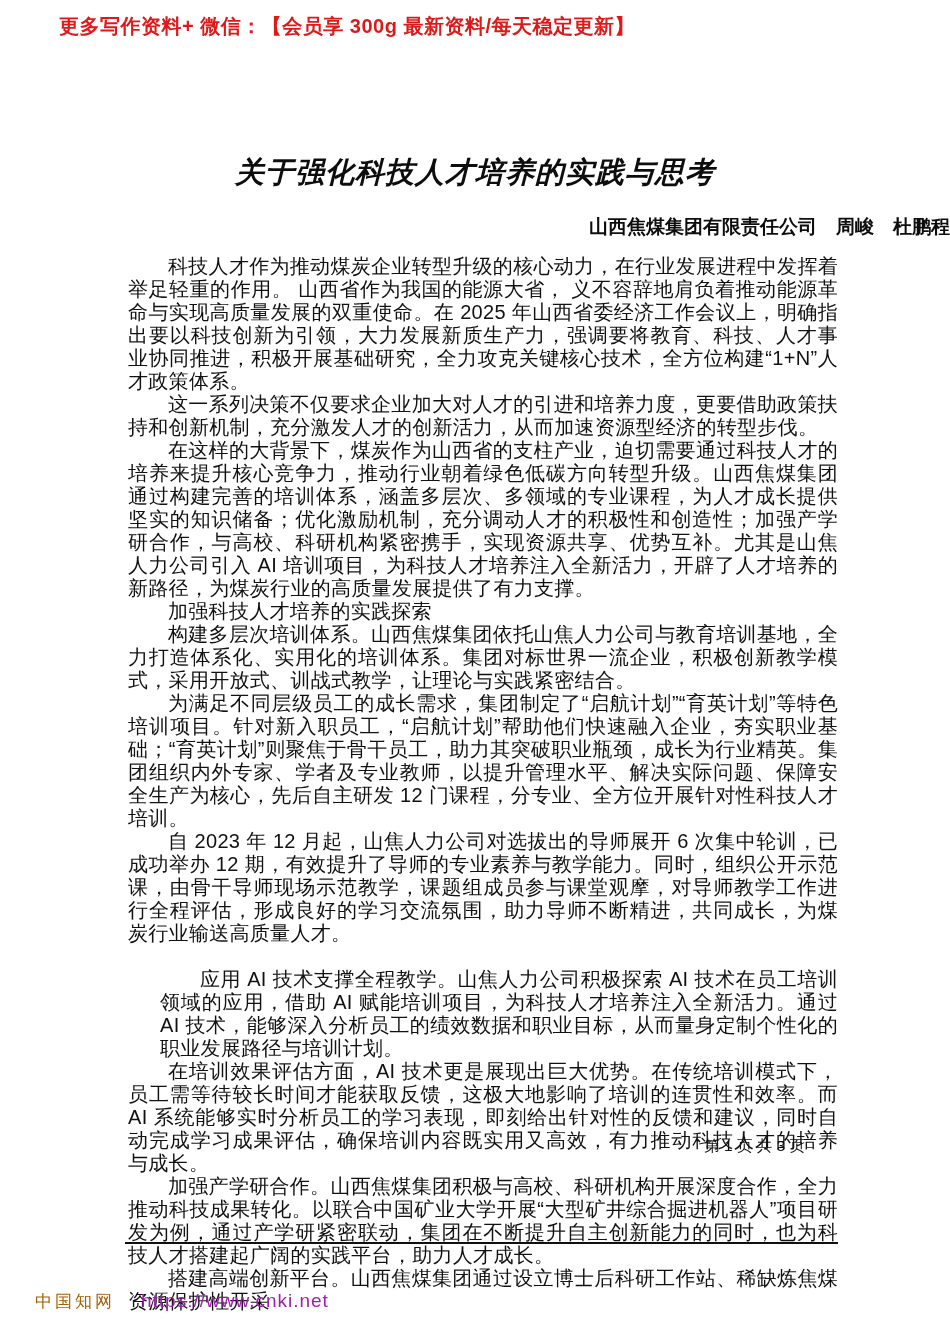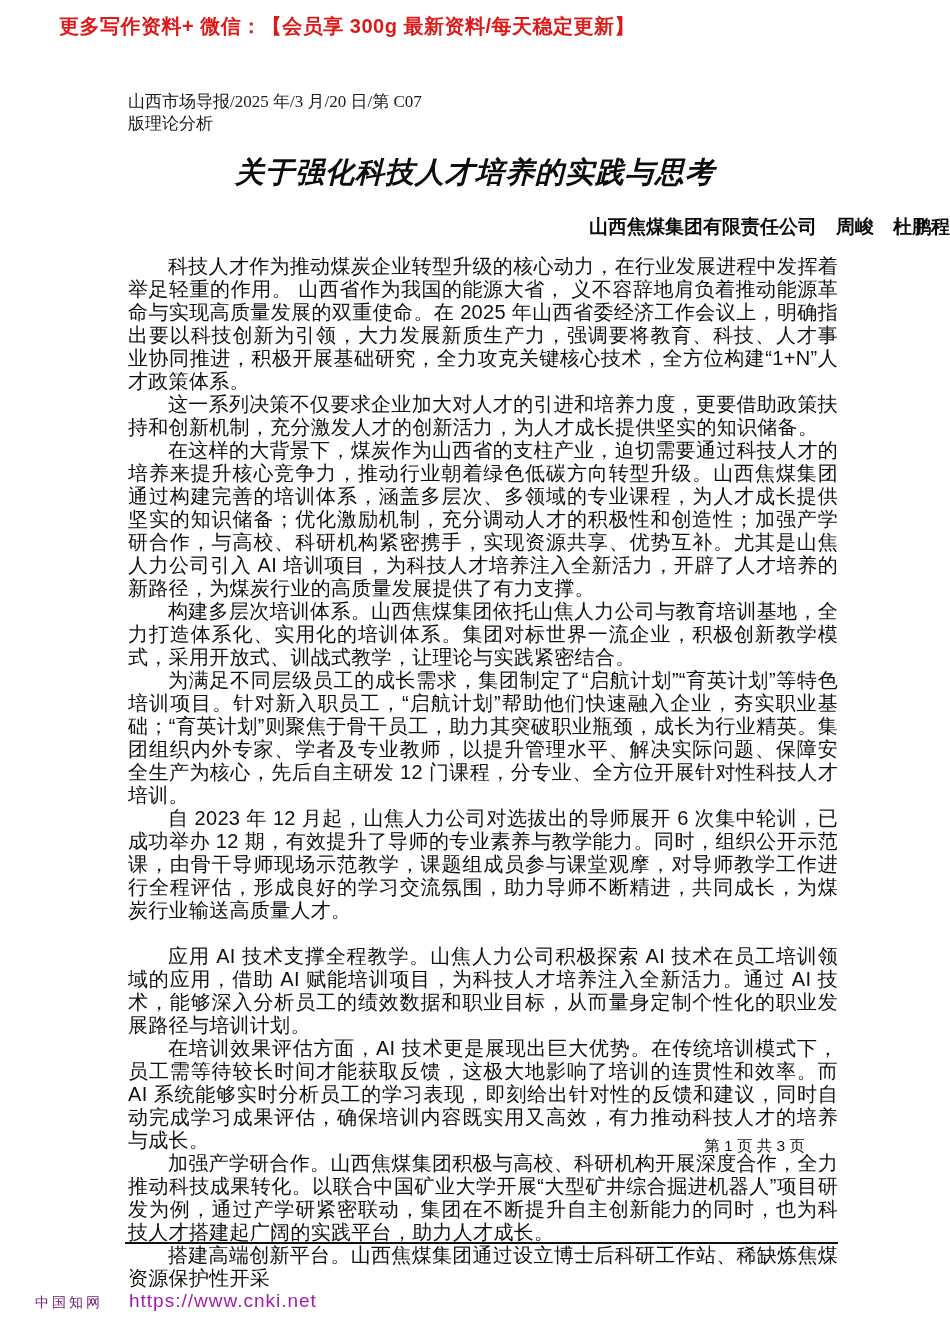--- a/index.html
+++ b/index.html
@@ -66,20 +66,21 @@
     letter-spacing: 0.3px;
     text-align: justify;
     color: #111111;
   }
   .article-body p {
     margin: 0;
     text-indent: 2em;
   }
   .article-body p.gap-before {
     margin-top: 23px;
+    margin-left: 32px;
   }
   .page-indicator {
     position: absolute;
     top: 1136px;
     right: 145px;
     font-family: "Liberation Sans", sans-serif;
     font-size: 15.5px;
     color: #111111;
     margin-left: 20px;
   }
@@ -92,52 +93,49 @@
     background: #101010;
   }
   .watermark {
     position: absolute;
     left: 35px;
     top: 1290px;
     white-space: nowrap;
   }
   .watermark .brand {
     font-family: Liberation Sans, sans-serif;
-    font-size: 14px;
+    font-size: 17px;
     letter-spacing: 3px;
-    color: #701a75;
+    color: #a16207;
   }
   .watermark .url {
     font-family: Liberation Sans, sans-serif;
     font-size: 19px;
     letter-spacing: 1px;
     color: #a21caf;
     margin-left: 26px;
   }
 </style>
 </head>
 <body>
 
 <div class="page">
 
   <div class="promo-banner" style="color: rgb(221, 26, 26);">更多写作资料+ 微信：【会员享 300g 最新资料/每天稳定更新】</div>
 
-  <div class="source-block">
-    <div>山西市场导报/2025 年/3 月/20 日/第 C07</div>
-    <div>版理论分析</div>
-  </div>
 
   <div class="article-title">关于强化科技人才培养的实践与思考</div>
 
   <div class="article-byline">山西焦煤集团有限责任公司　周峻　杜鹏程</div>
 
   <div class="article-body">
       <p>科技人才作为推动煤炭企业转型升级的核心动力，在行业发展进程中发挥着举足轻重的作用。 山西省作为我国的能源大省， 义不容辞地肩负着推动能源革命与实现高质量发展的双重使命。在 2025 年山西省委经济工作会议上，明确指出要以科技创新为引领，大力发展新质生产力，强调要将教育、科技、人才事业协同推进，积极开展基础研究，全力攻克关键核心技术，全方位构建“1+N”人才政策体系。</p>
-      <p>这一系列决策不仅要求企业加大对人才的引进和培养力度，更要借助政策扶持和创新机制，充分激发人才的创新活力，为人才成长提供坚实的知识储备。</p>
+      <p>这一系列决策不仅要求企业加大对人才的引进和培养力度，更要借助政策扶持和创新机制，充分激发人才的创新活力，从而加速资源型经济的转型步伐。</p>
       <p>在这样的大背景下，煤炭作为山西省的支柱产业，迫切需要通过科技人才的培养来提升核心竞争力，推动行业朝着绿色低碳方向转型升级。山西焦煤集团通过构建完善的培训体系，涵盖多层次、多领域的专业课程，为人才成长提供坚实的知识储备；优化激励机制，充分调动人才的积极性和创造性；加强产学研合作，与高校、科研机构紧密携手，实现资源共享、优势互补。尤其是山焦人力公司引入 AI 培训项目，为科技人才培养注入全新活力，开辟了人才培养的新路径，为煤炭行业的高质量发展提供了有力支撑。</p>
+      <p>加强科技人才培养的实践探索</p>
       <p>构建多层次培训体系。山西焦煤集团依托山焦人力公司与教育培训基地，全力打造体系化、实用化的培训体系。集团对标世界一流企业，积极创新教学模式，采用开放式、训战式教学，让理论与实践紧密结合。</p>
       <p>为满足不同层级员工的成长需求，集团制定了“启航计划”“育英计划”等特色培训项目。针对新入职员工，“启航计划”帮助他们快速融入企业，夯实职业基础；“育英计划”则聚焦于骨干员工，助力其突破职业瓶颈，成长为行业精英。集团组织内外专家、学者及专业教师，以提升管理水平、解决实际问题、保障安全生产为核心，先后自主研发 12 门课程，分专业、全方位开展针对性科技人才培训。</p>
       <p>自 2023 年 12 月起，山焦人力公司对选拔出的导师展开 6 次集中轮训，已成功举办 12 期，有效提升了导师的专业素养与教学能力。同时，组织公开示范课，由骨干导师现场示范教学，课题组成员参与课堂观摩，对导师教学工作进行全程评估，形成良好的学习交流氛围，助力导师不断精进，共同成长，为煤炭行业输送高质量人才。</p>
       <p class="gap-before">应用 AI 技术支撑全程教学。山焦人力公司积极探索 AI 技术在员工培训领域的应用，借助 AI 赋能培训项目，为科技人才培养注入全新活力。通过 AI 技术，能够深入分析员工的绩效数据和职业目标，从而量身定制个性化的职业发展路径与培训计划。</p>
       <p>在培训效果评估方面，AI 技术更是展现出巨大优势。在传统培训模式下，员工需等待较长时间才能获取反馈，这极大地影响了培训的连贯性和效率。而 AI 系统能够实时分析员工的学习表现，即刻给出针对性的反馈和建议，同时自动完成学习成果评估，确保培训内容既实用又高效，有力推动科技人才的培养与成长。</p>
       <p>加强产学研合作。山西焦煤集团积极与高校、科研机构开展深度合作，全力推动科技成果转化。以联合中国矿业大学开展“大型矿井综合掘进机器人”项目研发为例，通过产学研紧密联动，集团在不断提升自主创新能力的同时，也为科技人才搭建起广阔的实践平台，助力人才成长。</p>
       <p>搭建高端创新平台。山西焦煤集团通过设立博士后科研工作站、稀缺炼焦煤资源保护性开采</p>
     </div>
 
   <div class="page-indicator">第 1 页 共 3 页</div>

